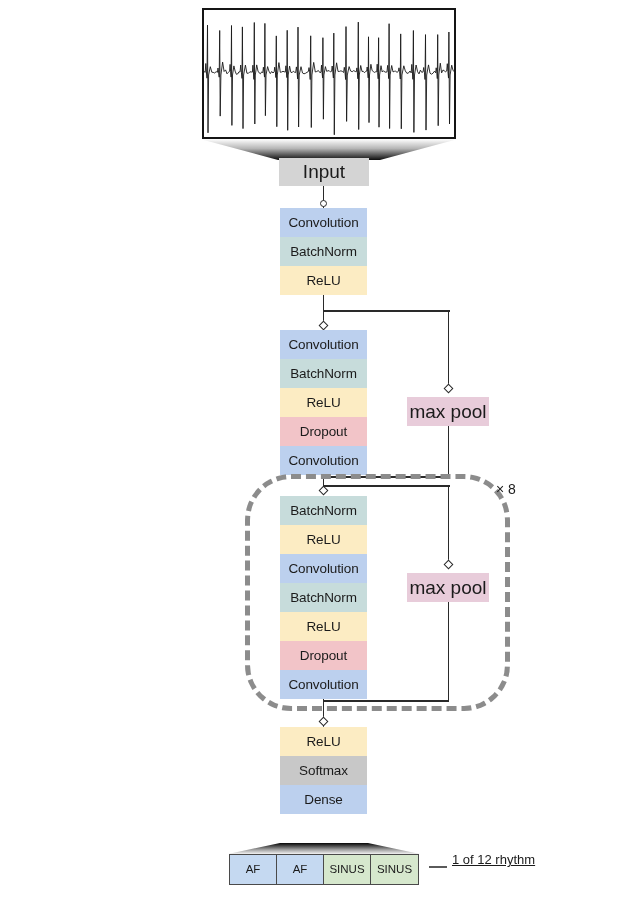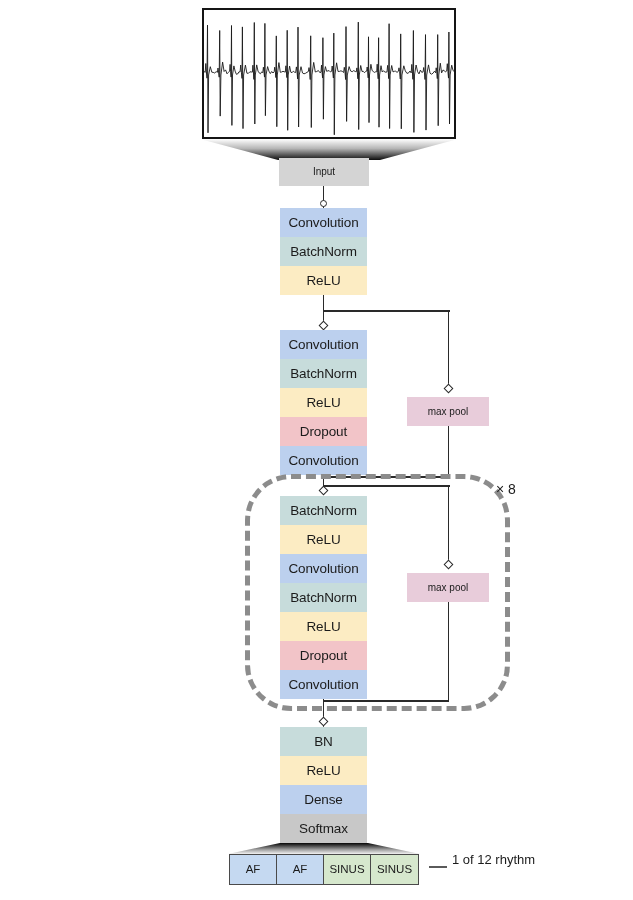--- a/index.html
+++ b/index.html
@@ -54,21 +54,21 @@
     letter-spacing: -0.1px;
     white-space: nowrap;
     box-sizing: border-box;
   }
 
   
   .box {
     position: absolute;
     box-sizing: border-box;
     text-align: center;
-    font-size: 10px;
+    font-size: 19px;
     color: #1b1b1b;
   }
   .box-input {
     left: 279px; top: 158px; width: 90px; height: 28px; line-height: 28px;
     background: #d4d4d4;
   }
   .box-maxpool-1 {
     left: 407px; top: 397px; width: 82px; height: 29px; line-height: 29px;
     background: #e8ccda;
   }
@@ -141,20 +141,21 @@
   .out-cell:last-child { border-right: none; }
 
   .caption {
     position: absolute;
     left: 452px;
     top: 851px;
     width: 160px;
     font-size: 13px;
     line-height: 17px;
     color: #1b1b1b;
+    text-decoration: underline;
   }
   .caption-leader {
     position: absolute;
     left: 429px;
     top: 866px;
     width: 18px;
     height: 1.5px;
     background: #5a5a5a;
   }
 </style>
@@ -239,24 +240,23 @@
   <div class="box box-maxpool-2">
     <span>max pool</span>
   </div>
   <div class="wire v" style="left:447.5px; top:602px; height:99px;"></div>
   <div class="wire h" style="left:322.5px; top:700px; width:126px;"></div>
 
   <div class="wire v" style="left:322.5px; top:699px; height:30px;"></div>
   <div class="node" style="left:319.5px; top:718px;"></div>
 
   <div class="stack" style="left:280px; top:727px;">
-    <div class="layer" style="background:#c7dcdb">BN</div>
-    <div class="layer" style="background:#fcecc3">ReLU</div>
+    <div class="layer" style="background:#fcecc3">ReLU</div>
+    <div class="layer" style="background:#c8c8c8">Softmax</div>
     <div class="layer" style="background:#bcd0ee">Dense</div>
-    <div class="layer" style="background:#c8c8c8">Softmax</div>
   </div>
 
   <div class="funnel" style="left:228px; top:843px;">
     <svg width="192" height="12" viewBox="0 0 192 12">
       <defs>
         <linearGradient id="fg2" x1="0" y1="0" x2="0" y2="1">
           <stop offset="0%" stop-color="#050505"></stop>
           <stop offset="60%" stop-color="#9f9f9f"></stop>
           <stop offset="100%" stop-color="#f2f2f2"></stop>
         </linearGradient>

